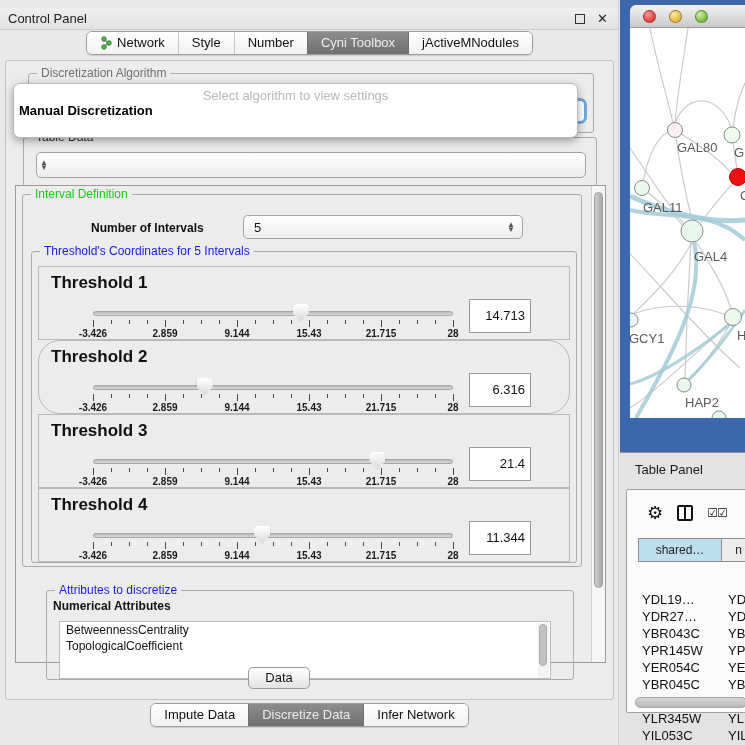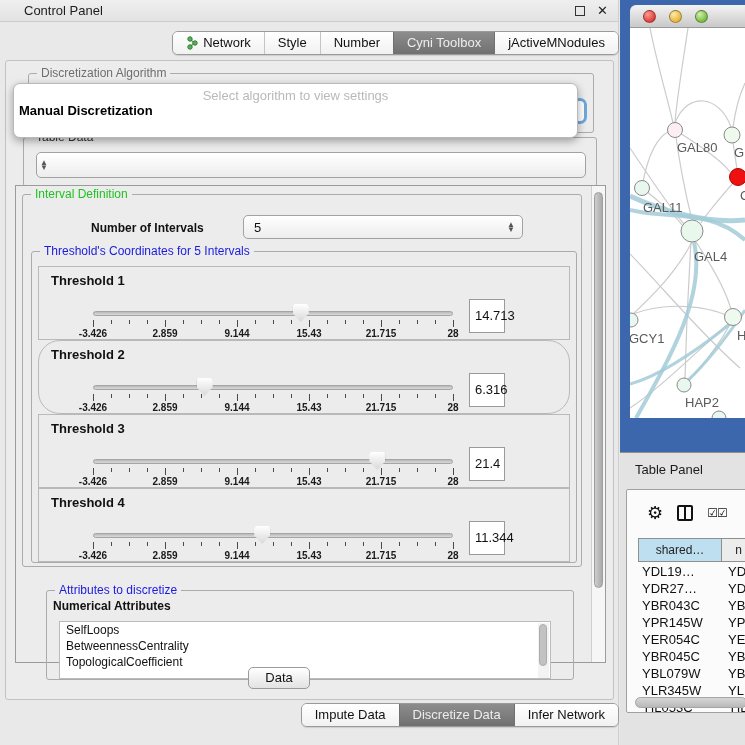--- a/index.html
+++ b/index.html
@@ -1,28 +1,28 @@
 <!DOCTYPE html>
 <html><head>
 <meta charset="utf-8">
 <style>
   * { margin:0; padding:0; box-sizing:border-box; }
   html,body { width:745px; height:745px; }
   body { font-family:"Liberation Sans","DejaVu Sans",sans-serif; background:#e9e9e9; position:relative; overflow:hidden; }
 
   
   #control-panel { position:absolute; left:0; top:0; width:619px; height:745px; background:#e9e9e9; border-right:1px solid #cfcfcf; }
-  #cp-titlebar { position:absolute; left:0; top:0; width:100%; height:22px; background:linear-gradient(#efefef,#e2e2e2); border-bottom:1px solid #cccccc; display:flex; align-items:center;padding-left:16px; }
+  #cp-titlebar { position:absolute; left:0; top:8px; width:100%; height:22px; background:linear-gradient(#efefef,#e2e2e2); border-bottom:1px solid #cccccc; display:flex; align-items:center; }
   #cp-title { font-size:13px; color:#1c1c1c; padding-left:8px; flex:1; }
   .tb-icon { font-size:12px; color:#222; margin-right:10px; cursor:default; }
   #float-icon { width:10px; height:10px; border:1.5px solid #333; margin-right:12px; }
   #close-icon { font-weight:bold; font-size:13px; }
 
   
-  .seg-row { position:absolute; width:619px; display:flex; justify-content:flex-end; }
+  .seg-row { position:absolute; width:619px; display:flex; justify-content:center; }
   .seg { display:inline-flex; border:1px solid #9a9a9a; border-radius:6px; overflow:hidden; background:#fcfcfc; box-shadow:0 1px 1px rgba(0,0,0,.12); }
   .seg-item { font-size:13px; color:#111; padding:3px 13px 4px 13px; background:linear-gradient(#ffffff,#f1f1f1); border-left:1px solid #c4c4c4; display:flex; align-items:center; gap:5px; cursor:default; white-space:nowrap; }
   .seg-item:first-child { border-left:none; }
   .seg-item.sel { background:linear-gradient(#8d8d8d,#707070); color:#ededed; border-left-color:#707070; }
   .seg-item.sel + .seg-item { border-left-color:#707070; }
   #top-tabs { top:31px; }
   #bottom-tabs { top:703px; }
 
   
   #cp-content { position:absolute; left:5px; top:60px; width:609px; height:640px; background:#ececec; border:1px solid #c2c2c2; border-radius:3px; }
@@ -56,28 +56,28 @@
 
   #interval-group { left:6px; top:8px; width:560px; height:373px; }
   #interval-group > .group-title { color:#1ec41e; }
   #num-intervals-label { position:absolute; left:68px; top:26px; font-size:12px; font-weight:bold; color:#111; }
   #num-intervals-combo { left:220px; top:20px; width:280px; height:24px; }
 
   #thresholds-group { position:absolute; left:8px; top:56px; width:546px; height:312px; border:1px solid #ababab; border-radius:3px; }
   #thresholds-group > .group-title { color:#1a1ae0; }
 
   .th-row { position:absolute; left:6px; width:532px; height:74px; border:1px solid #b9b9b9; background:#ececec; }
-  .th-label { position:absolute; left:12px; top:6px; font-size:13px; font-weight:bold; color:#111; }
+  .th-label { position:absolute; left:12px; top:6px; font-size:17px; font-weight:bold; color:#111; }
   .th-track { position:absolute; left:54px; top:44px; width:360px; height:5px; background:linear-gradient(#b9b9b9,#dadada); border:1px solid #a5a5a5; border-radius:3px; }
   .th-thumb { position:absolute; top:37px; width:16px; height:18px; background:linear-gradient(#ffffff,#d8d8d8); clip-path:polygon(10% 0,90% 0,100% 15%,100% 52%,50% 100%,0 52%,0 15%); filter:drop-shadow(0 0 1px #777); }
   .tick { position:absolute; width:1px; background:#4a4a4a; top:53px; }
   .tick.minor { height:4px; }
   .tick.major { height:7px; }
   .tick-label { position:absolute; top:61px; transform:translateX(-50%); font-size:10px; font-weight:bold; color:#1a1a1a; white-space:nowrap; }
-  .th-value { position:absolute; left:430px; top:32px; width:36px; height:34px; border:1px solid #9a9a9a; background:#fff; font-size:13px; color:#111; text-align:right; padding:0 5px; line-height:32px; }
+  .th-value { position:absolute; left:430px; top:32px; width:62px; height:34px; border:1px solid #9a9a9a; background:#fff; font-size:13px; color:#111; text-align:right; padding:0 5px; line-height:32px; }
 
   #attr-group { left:30px; top:404px; width:528px; height:90px; }
   #attr-group > .group-title { color:#1a1ae0; }
   #attr-sub { position:absolute; left:6px; top:8px; font-size:12px; font-weight:bold; color:#111; }
   #attr-list { position:absolute; left:12px; top:30px; width:492px; height:58px; background:#ffffff; border:1px solid #bbbbbb; overflow:hidden; }
   .attr-item { font-size:12px; color:#111; padding:1px 0 1px 6px; line-height:14px; }
   #attr-scroll { position:absolute; right:1px; top:1px; width:11px; height:56px; background:#f3f3f3; }
   #attr-scroll .thumb { position:absolute; left:1px; top:1px; width:8px; height:42px; border-radius:5px; background:#c2c2c2; border:1px solid #adadad; }
 
   #apply-btn { position:absolute; left:242px; top:606px; width:62px; height:22px; background:linear-gradient(#ffffff,#e2e2e2); border:1px solid #9a9a9a; border-radius:5px; font-size:13px; color:#111; text-align:center; line-height:20px; cursor:default; }
@@ -99,21 +99,21 @@
   #tp-toolbar { position:absolute; left:0; top:0; width:100%; height:46px; display:flex; align-items:center; gap:14px; padding-left:20px; }
   #gear-icon { font-size:18px; color:#111; }
   #split-icon { width:16px; height:16px; border:2px solid #111; border-radius:2px; position:relative; }
   #split-icon::after { content:""; position:absolute; left:50%; top:0; width:2px; height:100%; background:#111; transform:translateX(-50%); }
   .chk-icon { font-size:12px; color:#111; letter-spacing:-1px; }
   .tp-th { position:absolute; top:48px; height:24px; border:1px solid #8f8f8f; font-size:12px; color:#222; text-align:center; line-height:22px; }
   #tp-th1 { left:11px; width:84px; background:#bedff0; }
   #tp-th2 { left:94px; width:60px; background:#ececec; text-align:right; padding-right:38px; }
   #tp-rows { position:absolute; left:11px; top:74px; width:118px; }
   .tp-row { height:17px; font-size:13px; color:#111; white-space:nowrap; }
-  .tp-c1 { display:inline-block; width:84px; padding-left:4px; }
+  .tp-c1 { display:inline-block; width:84px; padding-left:4px;margin-top:28px; }
   .tp-c2 { display:inline-block; padding-left:6px; }
   #tp-hscroll { position:absolute; left:8px; bottom:4px; width:112px; height:11px; background:#efefef; border-radius:6px; }
   #tp-hscroll .thumb { position:absolute; left:0; top:0; width:100%; height:100%; border-radius:6px; background:linear-gradient(#d6d6d6,#b9b9b9); border:1px solid #a5a5a5; }
 
   svg text { font-family:"Liberation Sans","DejaVu Sans",sans-serif; }
 </style>
 </head>
 <body>
 
 <div id="control-panel">
@@ -323,21 +323,20 @@
               </div>
             </div>
         </div>
       </div>
 
       <div id="attr-group" class="groupbox">
         <span class="group-title">Attributes to discretize</span>
         <span id="attr-sub">Numerical Attributes</span>
         <div id="attr-list">
           <div id="attr-items">
-              <div class="attr-item">SelfLoops</div>
               <div class="attr-item">BetweennessCentrality</div>
               <div class="attr-item">TopologicalCoefficient</div>
             </div>
           <div id="attr-scroll">
               <div class="thumb"></div>
             </div>
         </div>
       </div>
 
       <div id="vscroll">

